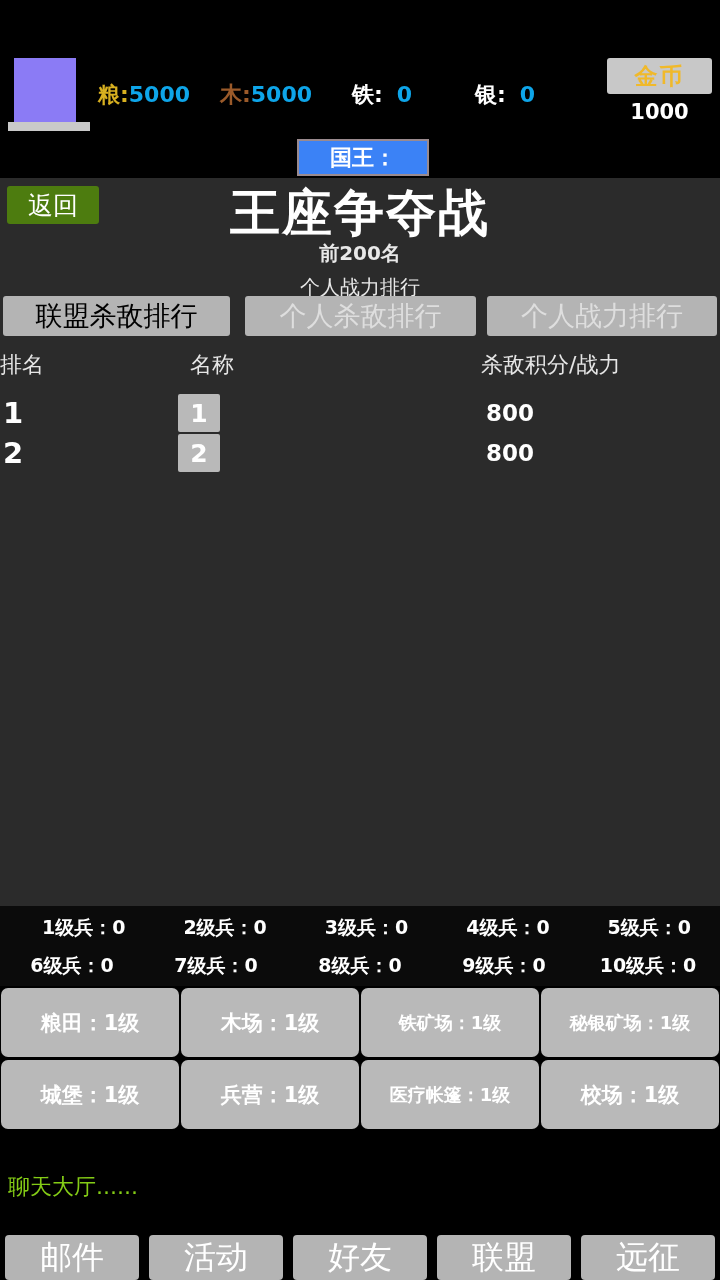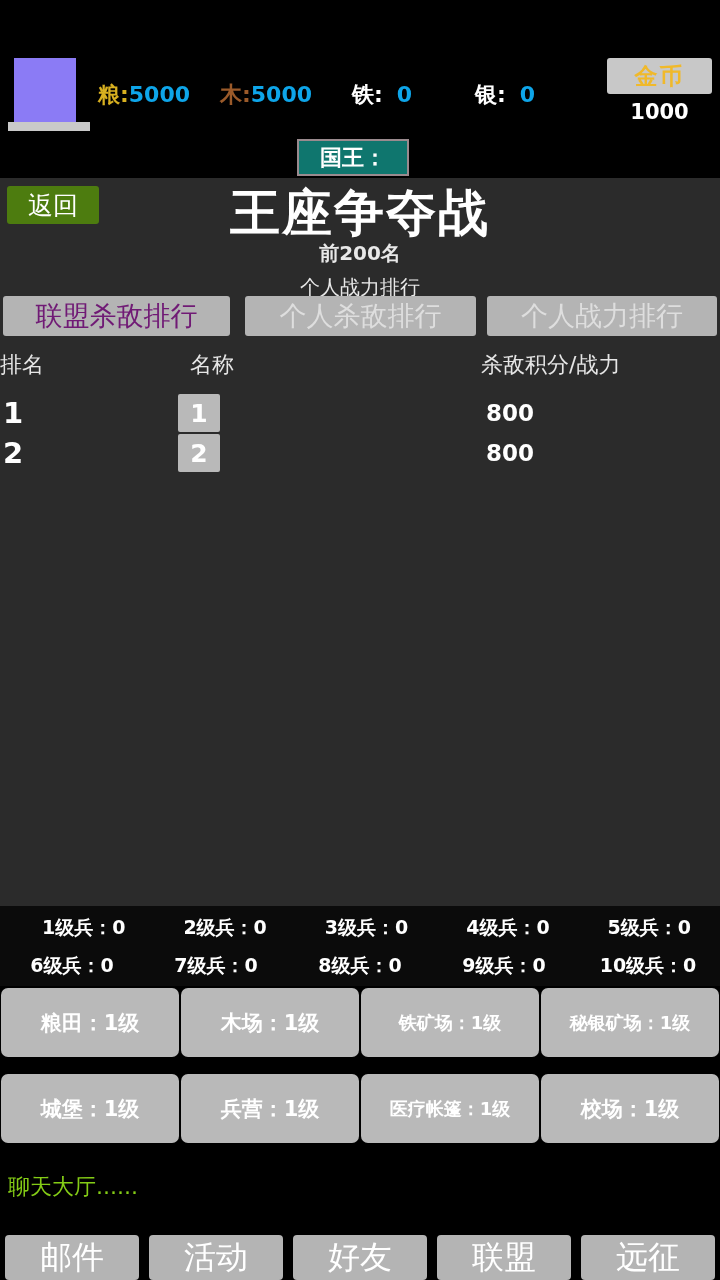--- a/index.html
+++ b/index.html
@@ -31,22 +31,22 @@
     background:#c8c8c8; border-radius:3px;
     display:flex; align-items:center; justify-content:center;
     font-size:23px; font-weight:bold; color:#f0b92a; letter-spacing:2px;
   }
   #gold-amount {
     position:absolute; right:8px; top:100px; width:105px;
     text-align:center; color:#fff; font-size:21px; font-weight:bold;
   }
 
   #king-banner {
-    position:absolute; left:297px; top:139px; width:112px; height:37px;
-    background:#0f766e; border:2px solid #9a8a8e;
+    position:absolute; left:297px; top:139px; width:132px; height:37px;
+    background:#3b82f6; border:2px solid #9a8a8e;
     display:flex; align-items:center; justify-content:center;
     color:#fff; font-size:22px; font-weight:bold;
   }
 
   
   #panel { position:absolute; left:0; top:178px; width:720px; height:728px; background:#2b2b2b; }
 
   #back-btn {
     position:absolute; left:7px; top:8px; width:92px; height:38px;
     background:#4d7c0f; border-radius:3px;
@@ -65,21 +65,21 @@
     position:absolute; left:0; top:96px; width:720px; text-align:center;
     color:#e8e8e8; font-size:20px;
   }
 
   #tabs { position:absolute; left:0; top:118px; width:720px; height:42px; }
   .tab {
     position:absolute; top:0; height:40px; background:#b4b4b4; border-radius:3px;
     display:flex; align-items:center; justify-content:center;
     font-size:27px; white-space:nowrap;
   }
-  .tab.active { color:#701a75; }
+  .tab.active { color:#000000; }
   .tab.inactive { color:#dedede; }
   #tab-0 { left:3px;   width:227px; }
   #tab-1 { left:245px; width:231px; }
   #tab-2 { left:487px; width:230px; }
 
   
   #table-head { position:absolute; left:0; top:172px; width:720px; height:32px; }
   .th { position:absolute; top:0; color:#e6e6e6; font-size:22px; white-space:nowrap; }
   #th-rank  { left:0px; }
   #th-name  { left:190px; }
@@ -111,21 +111,21 @@
   #troop-row-1 { top:42px; }
   .troop {
     flex:1 1 0; display:flex; align-items:center; justify-content:center;
     color:#fff; font-size:19px; font-weight:bold; white-space:nowrap;
   }
 
   
   #buildings { position:absolute; left:0; top:988px; width:720px; height:170px; }
   .bld-row { position:absolute; left:0; width:720px; height:69px; display:flex; }
   #bld-row-0 { top:0; }
-  #bld-row-1 { top:86px; }
+  #bld-row-1 { top:72px; }
   .bld {
     flex:1 1 0; margin:0 1px; background:#b9b9b9; border-radius:7px;
     display:flex; align-items:center; justify-content:center;
     color:#ffffff; font-weight:bold; white-space:nowrap;
   }
   .bld.sz-lg { font-size:21px; }
   .bld.sz-sm { font-size:18px; }
 
   
   #chat {

